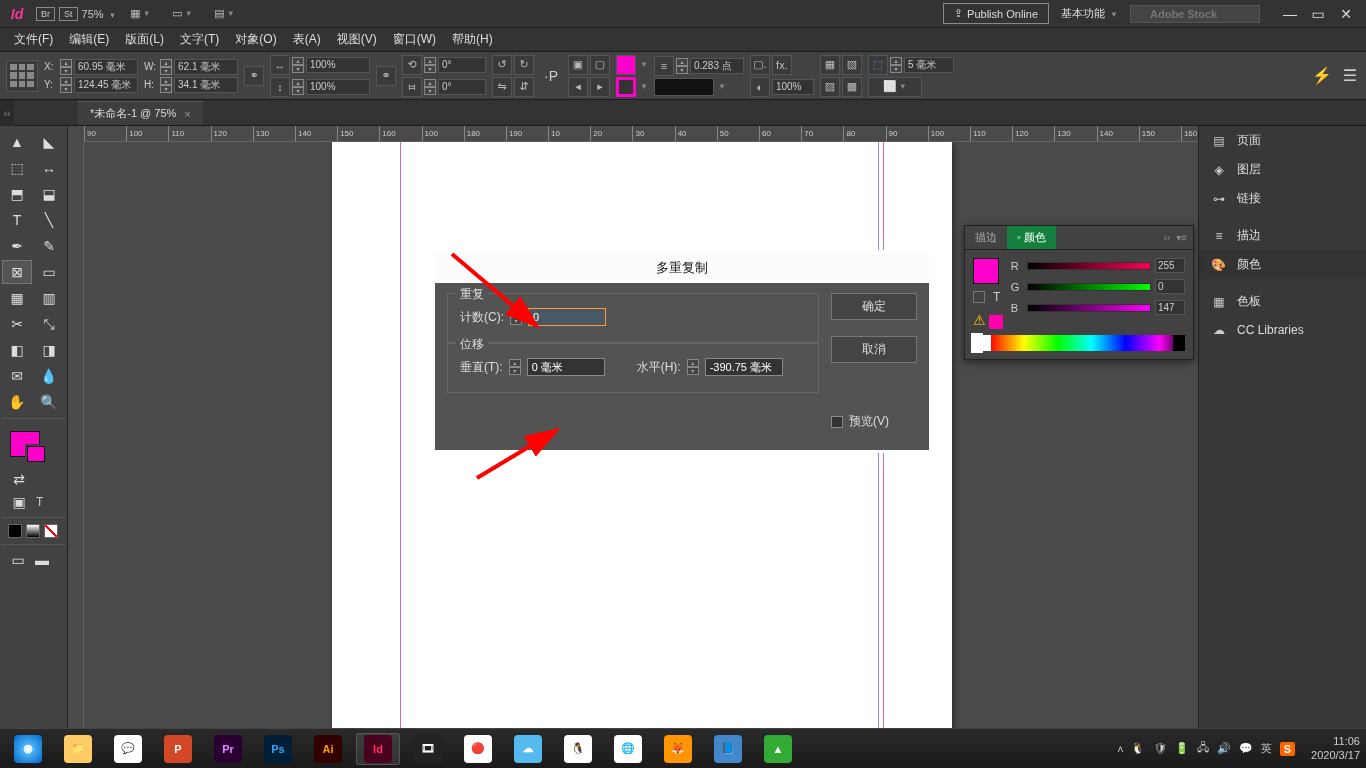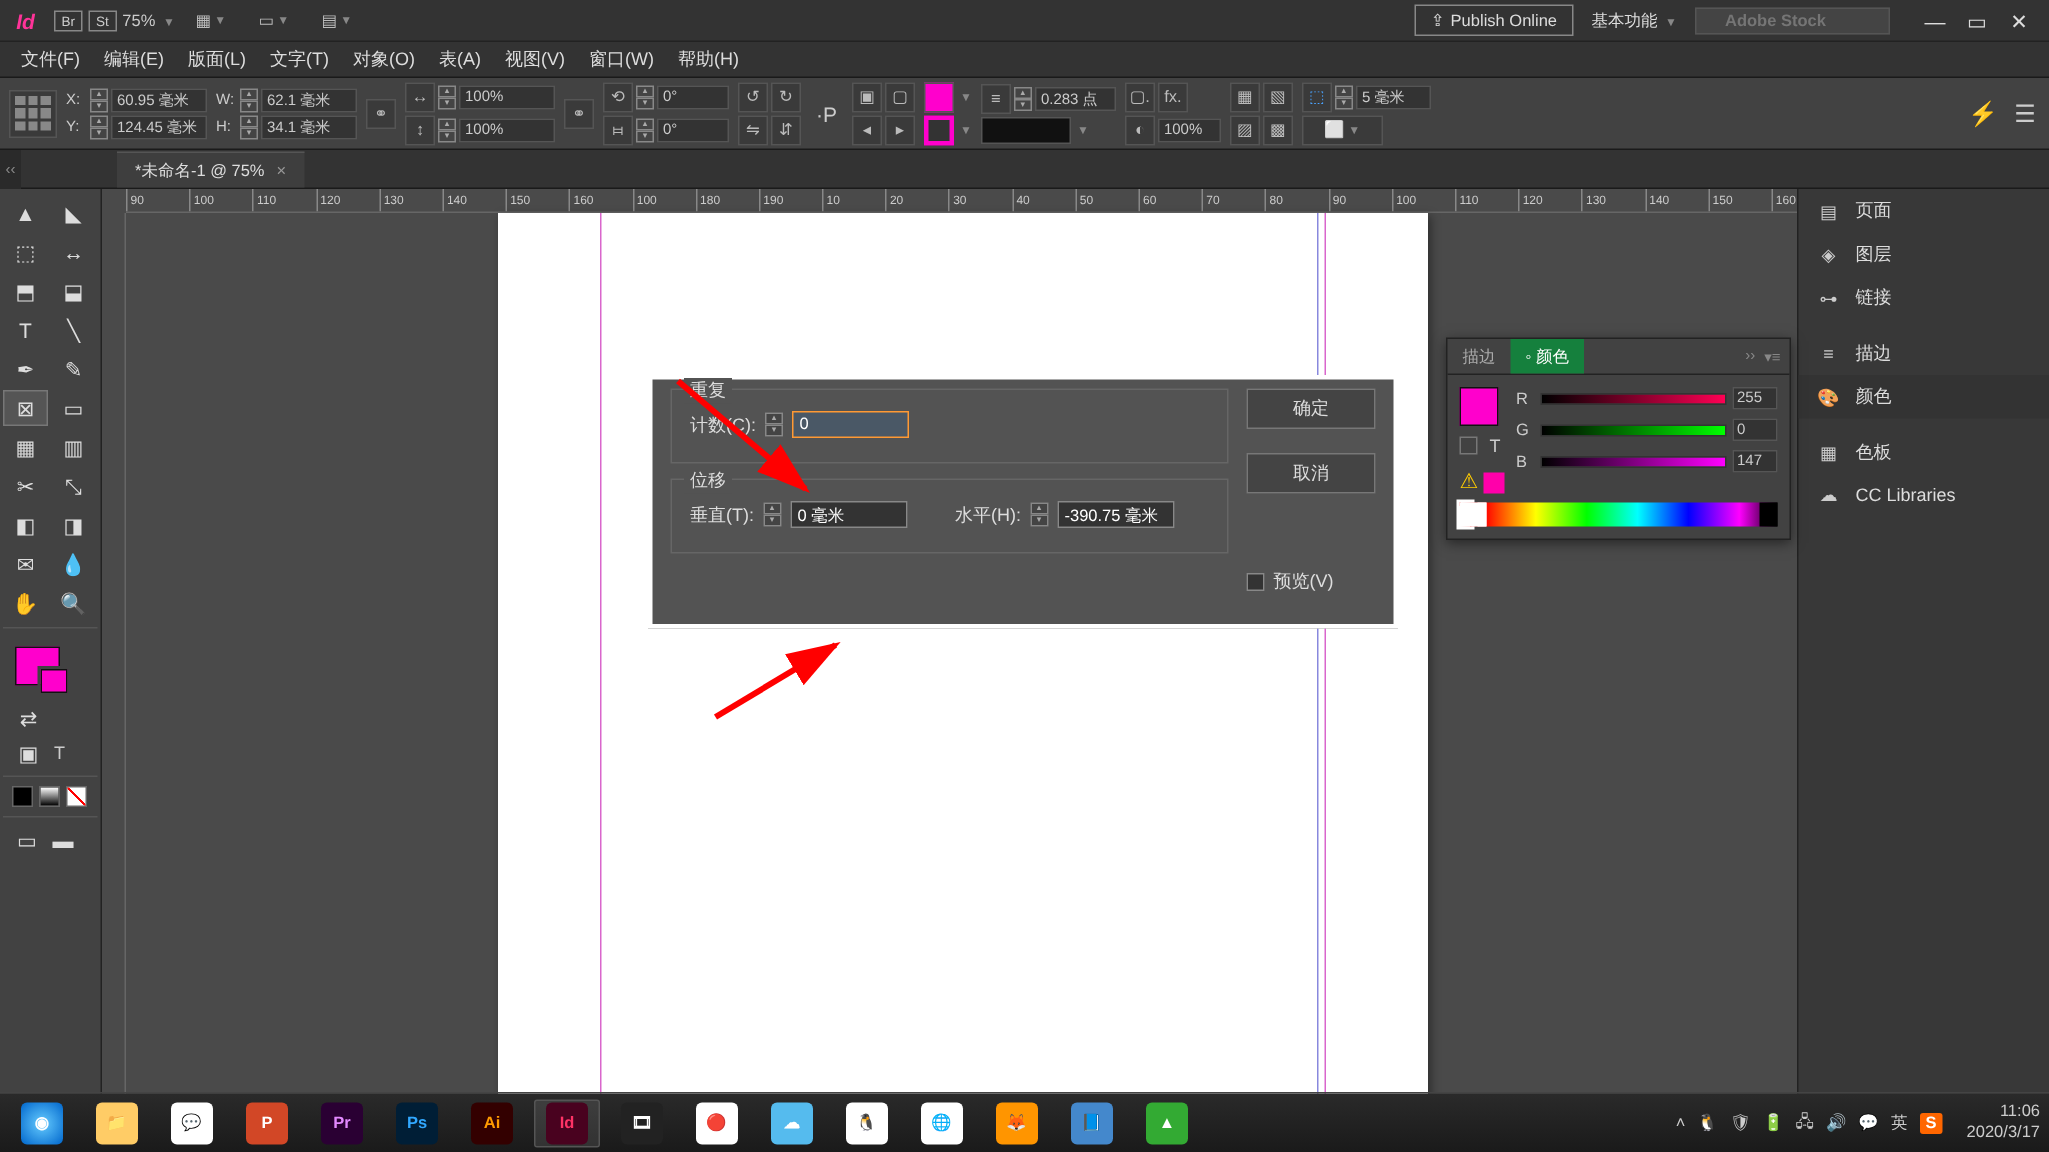--- a/index.html
+++ b/index.html
@@ -63,21 +63,21 @@
 .ruler-left { position: absolute; left: 0; top: 16px; bottom: 0; width: 16px; background: #4a4a4a; border-right: 1px solid #666; }
 .page { position: absolute; left: 264px; top: 16px; width: 620px; height: 594px; background: #fff; box-shadow: 2px 2px 6px rgba(0,0,0,0.4); }
 .page-margin-lr { position: absolute; inset: 0; border-left: 1px solid #d966cc; border-right: 1px solid #d966cc; margin: 0 68px; }
 .spine { position: absolute; left: 50%; top: 0; bottom: 0; width: 1px; background: #8888dd; }
 
 
 .dialog { position: absolute; left: 432px; top: 250px; width: 500px; background: #535353; border: 3px solid #fff; padding: 2px; }
 .dlg-title { text-align: center; color: #111; padding: 6px; font-size: 13px; background: #fcfcfc; margin: -2px -2px 6px -2px; }
 .dlg-body { display: flex; gap: 12px; padding: 4px 10px 10px 10px; }
 .dlg-left { flex: 1; }
-.dlg-group { border: 1px solid #666; padding: 14px 12px 8px 12px; margin-bottom: 10px; position: relative; }
+.dlg-group { border: 1px solid #666; padding: 14px 12px 8px 12px; position: relative; }
 .dlg-group-label { position: absolute; top: -8px; left: 8px; background: #535353; padding: 0 4px; color: #ddd; font-size: 12px; }
 .dlg-row { display: flex; align-items: center; gap: 6px; margin-bottom: 8px; }
 .dlg-field-label { color: #ddd; font-size: 12px; }
 .spin-btns { display: flex; flex-direction: column; width: 12px; }
 .spin-btns span { height: 8px; border: 1px solid #888; background: #444; font-size: 6px; text-align: center; line-height: 6px; color: #aaa; }
 .dlg-input { background: #333; border: 1px solid #888; color: #fff; padding: 2px 4px; font-size: 11px; height: 18px; width: 78px; }
 .dlg-input.focused { border: 1px solid #ff9933; background: #4a5866; }
 .dlg-cb { width: 12px; height: 12px; border: 1px solid #888; background: #333; }
 .dlg-right { width: 86px; display: flex; flex-direction: column; gap: 16px; }
 .dlg-btn { background: #444; border: 1px solid #777; padding: 4px; text-align: center; color: #ddd; font-size: 12px; }
@@ -510,20 +510,21 @@
     <div style="position:relative; margin-top: 6px">
       <span style="position:absolute; left:-2px; top:-2px; width:12px; height:20px; background:#fff">
           <span style="position:absolute; inset:2px; background:linear-gradient(to top right, transparent 42%, red 42%, red 58%, transparent 58%)"></span>
         </span>
       <div class="cp-spectrum"></div>
     </div>
   </div>
 </div>
 
 <div class="dialog">
+  <div class="dlg-title">多重复制</div>
   <div class="dlg-body">
     <div class="dlg-left">
       <div class="dlg-group">
         <div class="dlg-group-label">重复</div>
         <div class="dlg-row">
           <span class="dlg-field-label">计数(C):</span>
           <div class="spin-btns">
               <span>▴</span>
               <span>▾</span>
             </div>

